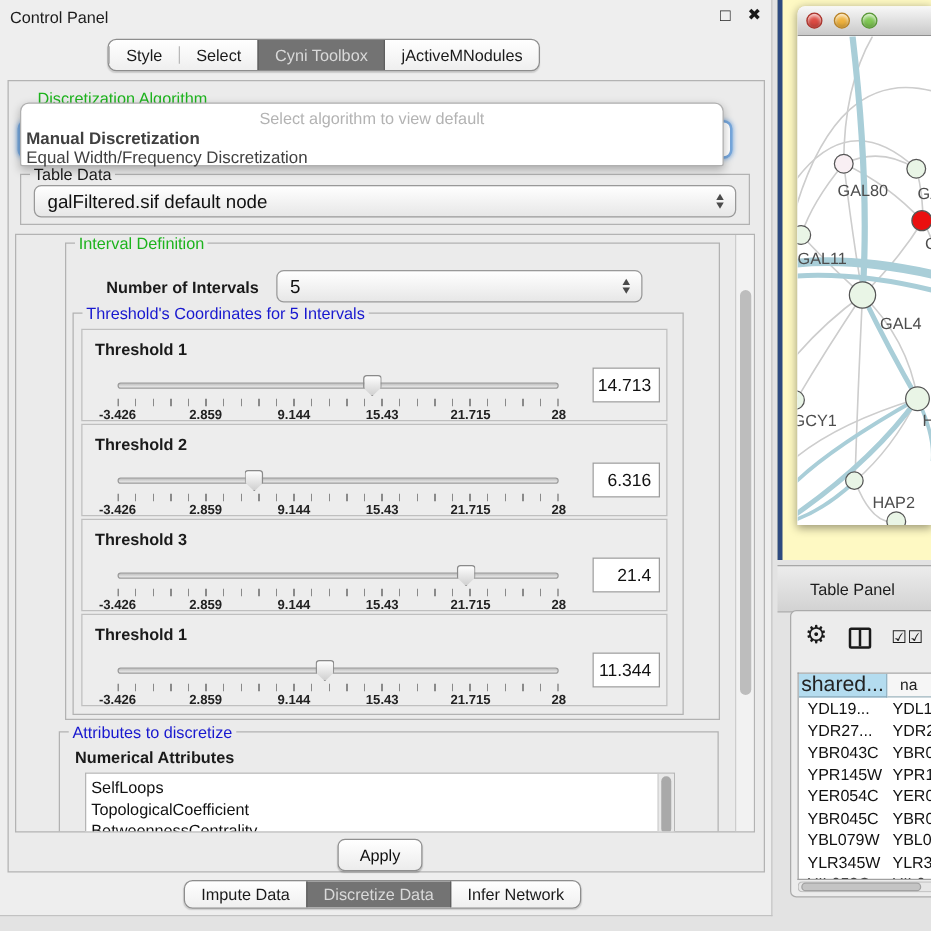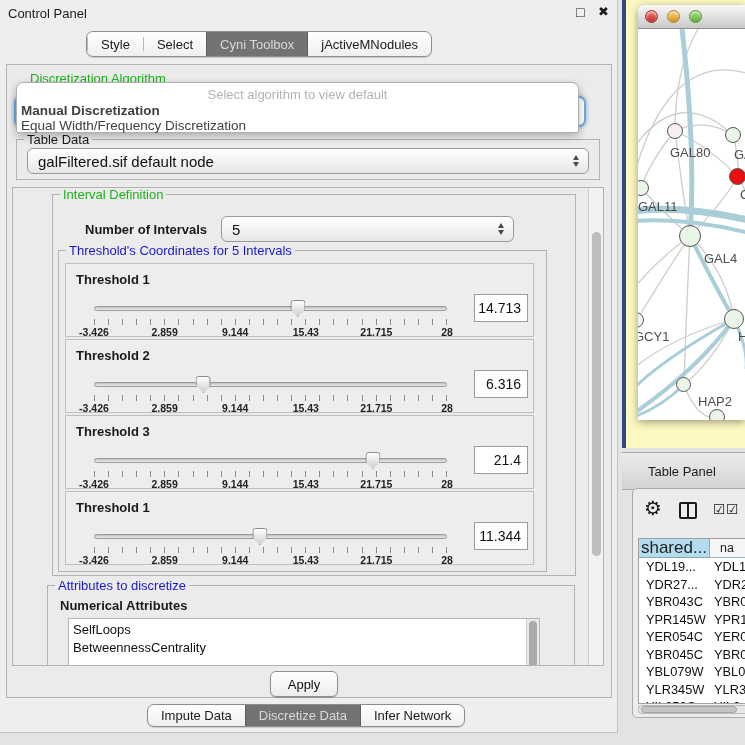--- a/index.html
+++ b/index.html
@@ -299,20 +299,21 @@
       </div>
 
       <div class="fs attr-fs">
         <span class="legend blue">Attributes to discretize</span>
         <span class="attr-subtitle">Numerical Attributes</span>
         <div class="attr-list">
           <div class="attr-scroll">
               <div class="thumb-v"></div>
             </div>
         <div class="attr-item">SelfLoops</div>
+            <div class="attr-item">TopologicalCoefficient</div>
             <div class="attr-item">BetweennessCentrality</div>
           </div>
       </div>
 
       <div class="vscroll">
         <div class="thumb-v" style="top:44px;height:324px;"></div>
       </div>
     </div>
 
     <div class="apply-btn">Apply</div>

